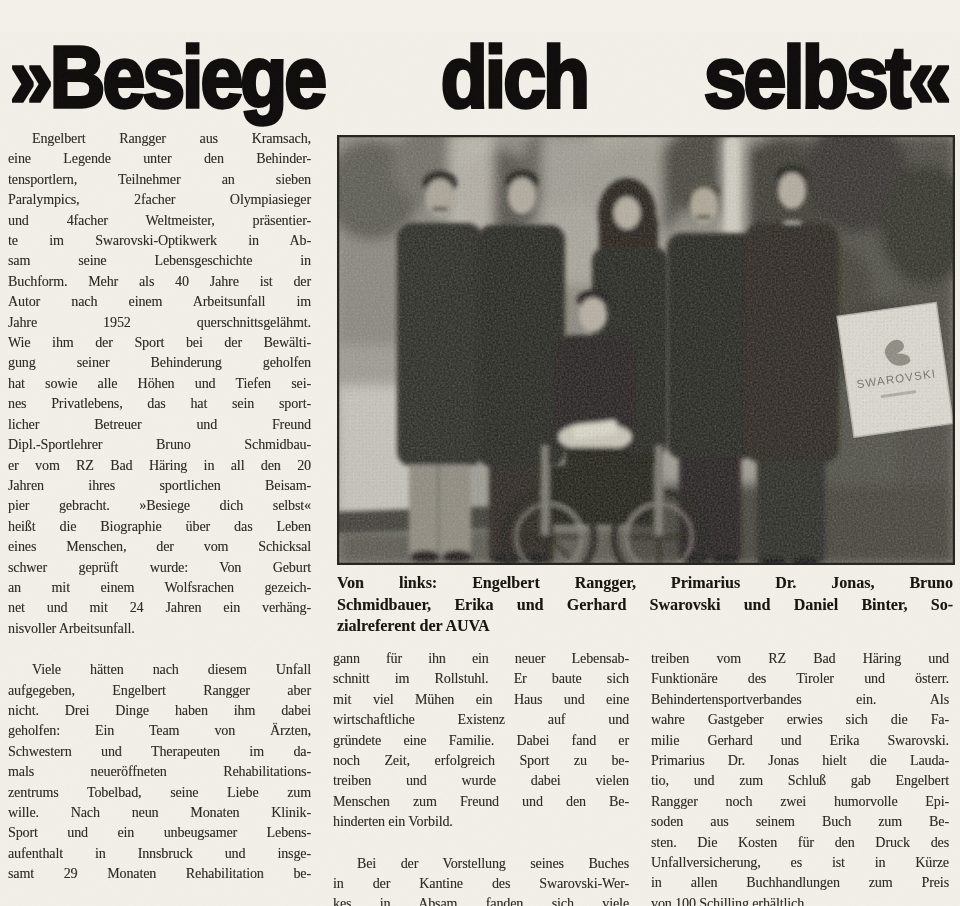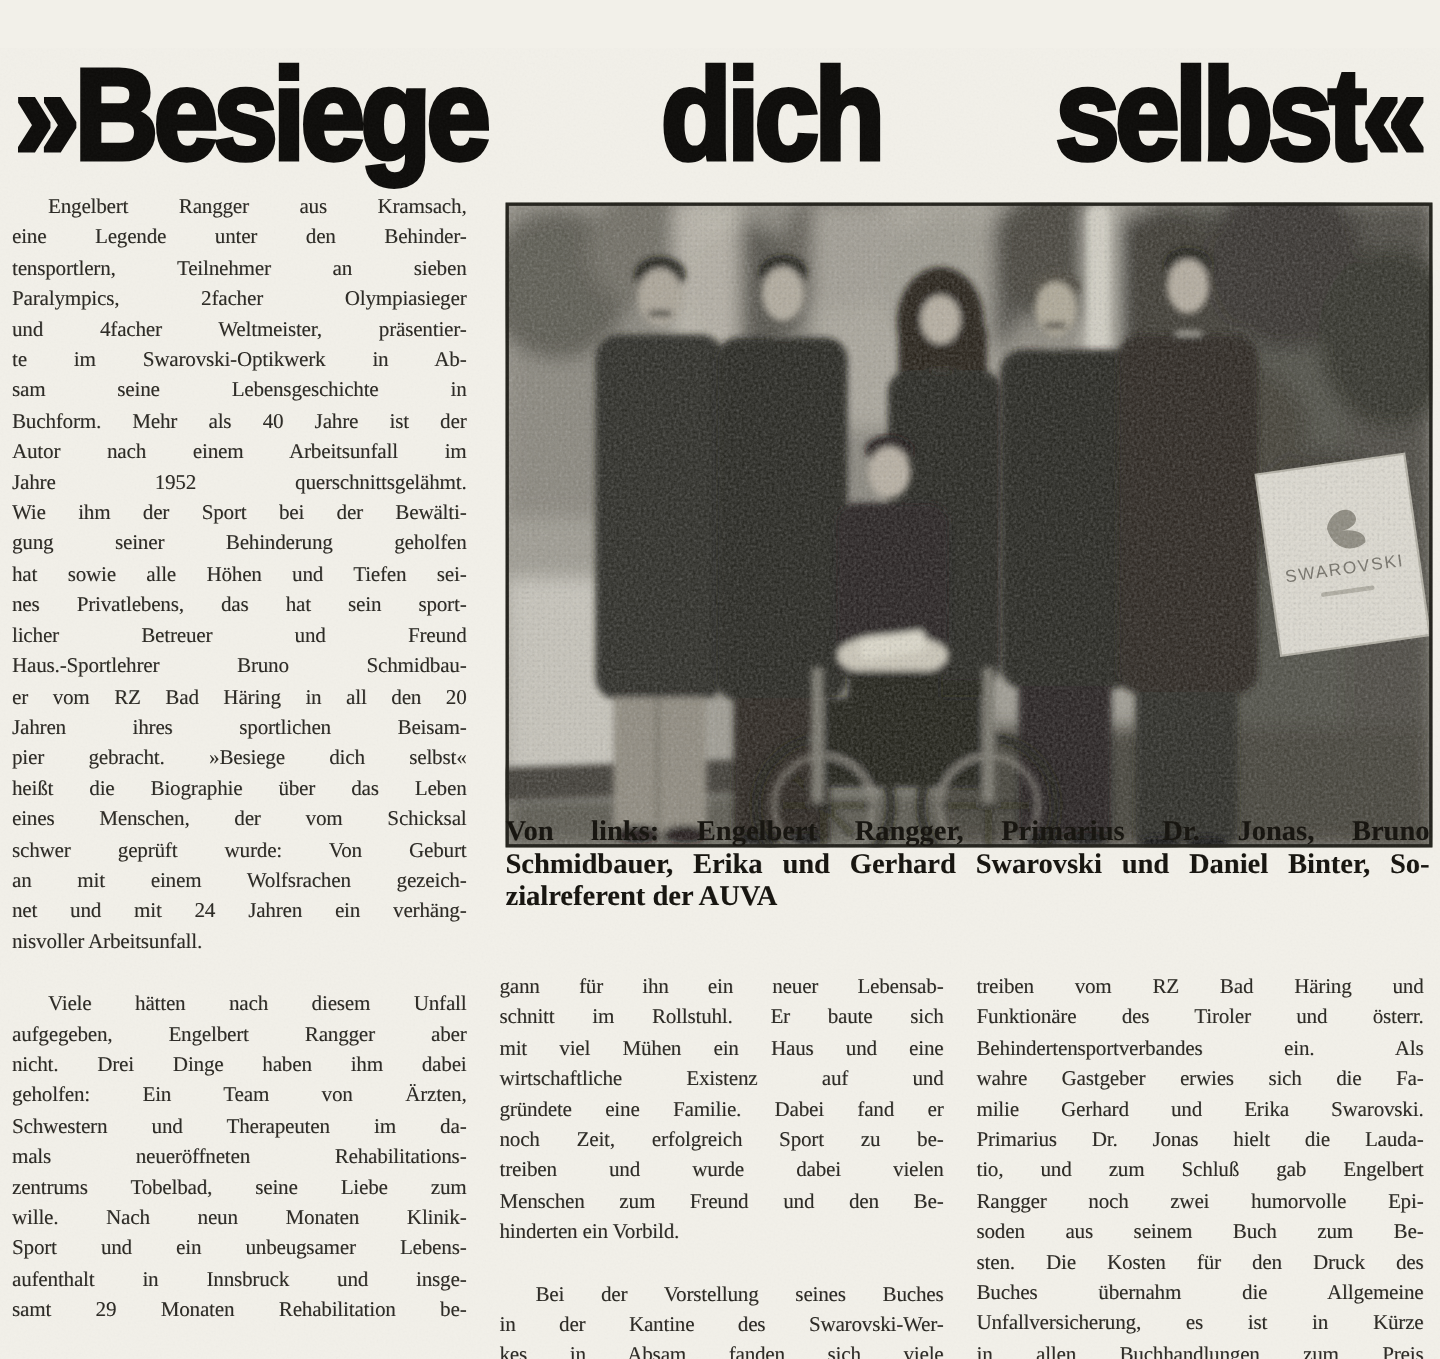--- a/index.html
+++ b/index.html
@@ -49,23 +49,23 @@
     text-shadow:0.3px 0.3px 0 rgba(62,58,48,0.35);
   }
   .ln.end{text-align-last:left;font-family:Liberation Serif, serif;}
   .ln.indent{text-indent:24px;}
   .para + .para{margin-top:21px;}
   .col-left  {left:8px;  top:97px;  width:303px;}
   .col-mid   {left:333px;top:617px; width:296px;}
   .col-right {left:651px;top:617px; width:298px;}
   
   .caption{
-    position:absolute;left:337px;top:512px;width:616px;
+    position:absolute;left:337px;top:540px;width:616px;
     font-weight:bold;
-    font-size:19px;line-height:21.6px;
+    font-size:16px;line-height:21.6px;
     color:#14120d;
   }
   
   .photo{
     position:absolute;left:337px;top:103px;width:618px;height:430px;
   }
   .photo svg{display:block;}
   
   .page-grain{
     position:absolute;left:0;top:0;width:960px;height:906px;
@@ -89,21 +89,21 @@
         <div class="ln">te im Swarovski-Optikwerk in Ab-</div>
         <div class="ln">sam seine Lebensgeschichte in</div>
         <div class="ln">Buchform. Mehr als 40 Jahre ist der</div>
         <div class="ln">Autor nach einem Arbeitsunfall im</div>
         <div class="ln">Jahre 1952 querschnittsgelähmt.</div>
         <div class="ln">Wie ihm der Sport bei der Bewälti-</div>
         <div class="ln">gung seiner Behinderung geholfen</div>
         <div class="ln">hat sowie alle Höhen und Tiefen sei-</div>
         <div class="ln">nes Privatlebens, das hat sein sport-</div>
         <div class="ln">licher Betreuer und Freund</div>
-        <div class="ln">Haus.-Sportlehrer Bruno Schmidbau-</div>
+        <div class="ln">Dipl.-Sportlehrer Bruno Schmidbau-</div>
         <div class="ln">er vom RZ Bad Häring in all den 20</div>
         <div class="ln">Jahren ihres sportlichen Beisam-</div>
         <div class="ln">pier gebracht. »Besiege dich selbst«</div>
         <div class="ln">heißt die Biographie über das Leben</div>
         <div class="ln">eines Menschen, der vom Schicksal</div>
         <div class="ln">schwer geprüft wurde: Von Geburt</div>
         <div class="ln">an mit einem Wolfsrachen gezeich-</div>
         <div class="ln">net und mit 24 Jahren ein verhäng-</div>
         <div class="ln end">nisvoller Arbeitsunfall.</div>
       </div>
@@ -311,21 +311,20 @@
         <div class="ln">treiben vom RZ Bad Häring und</div>
         <div class="ln">Funktionäre des Tiroler und österr.</div>
         <div class="ln">Behindertensportverbandes ein. Als</div>
         <div class="ln">wahre Gastgeber erwies sich die Fa-</div>
         <div class="ln">milie Gerhard und Erika Swarovski.</div>
         <div class="ln">Primarius Dr. Jonas hielt die Lauda-</div>
         <div class="ln">tio, und zum Schluß gab Engelbert</div>
         <div class="ln">Rangger noch zwei humorvolle Epi-</div>
         <div class="ln">soden aus seinem Buch zum Be-</div>
         <div class="ln">sten. Die Kosten für den Druck des</div>
-        <div class="ln">Buches übernahm die Allgemeine</div>
         <div class="ln">Unfallversicherung, es ist in Kürze</div>
         <div class="ln">in allen Buchhandlungen zum Preis</div>
         <div class="ln end">von 100 Schilling erhältlich.</div>
       </div>
     </div>
 
   <svg class="page-grain" width="960" height="906" xmlns="http://www.w3.org/2000/svg">
     <filter id="pgrain">
       <feTurbulence type="fractalNoise" baseFrequency="0.7" numOctaves="2" seed="3" stitchTiles="stitch"></feTurbulence>
       <feColorMatrix type="saturate" values="0"></feColorMatrix>

